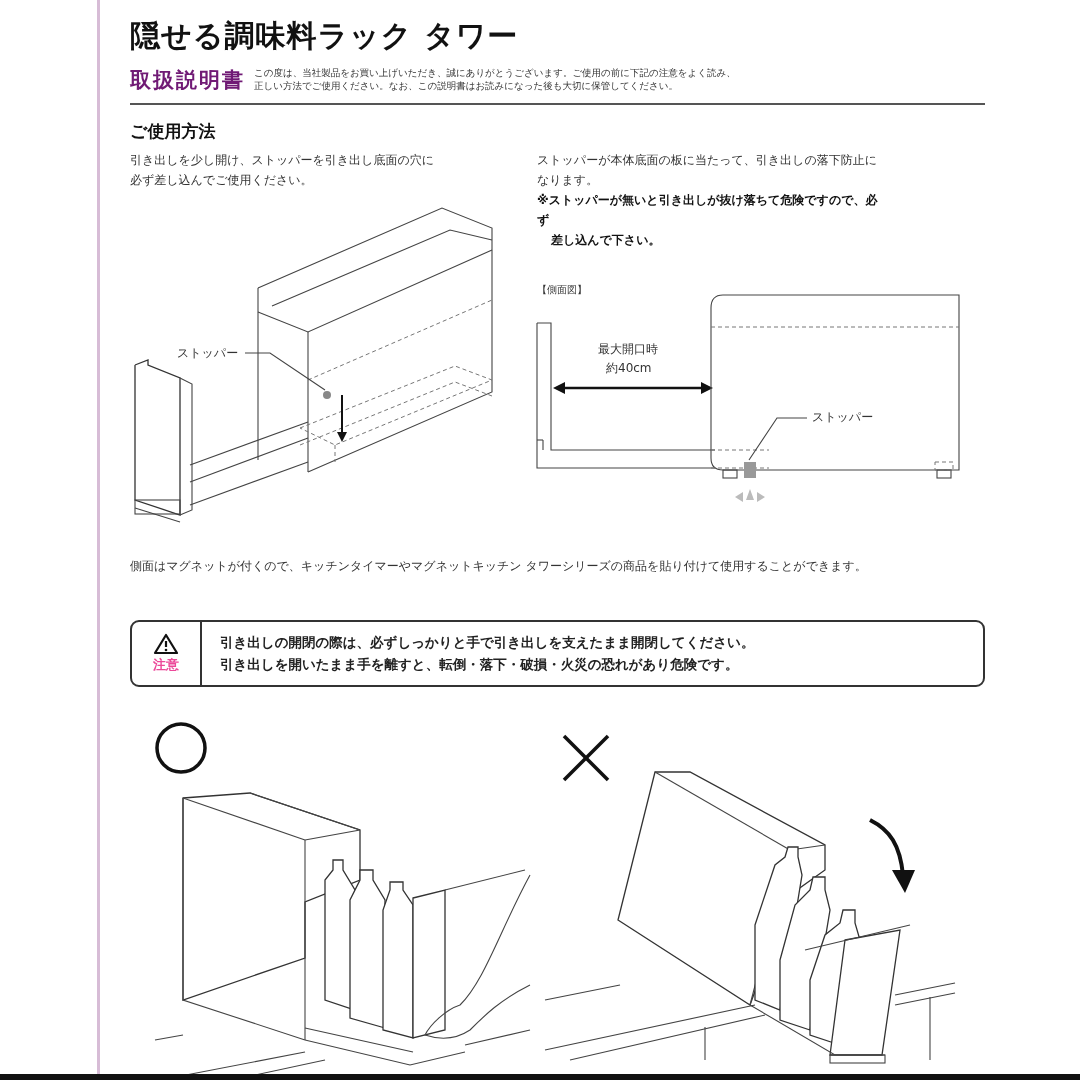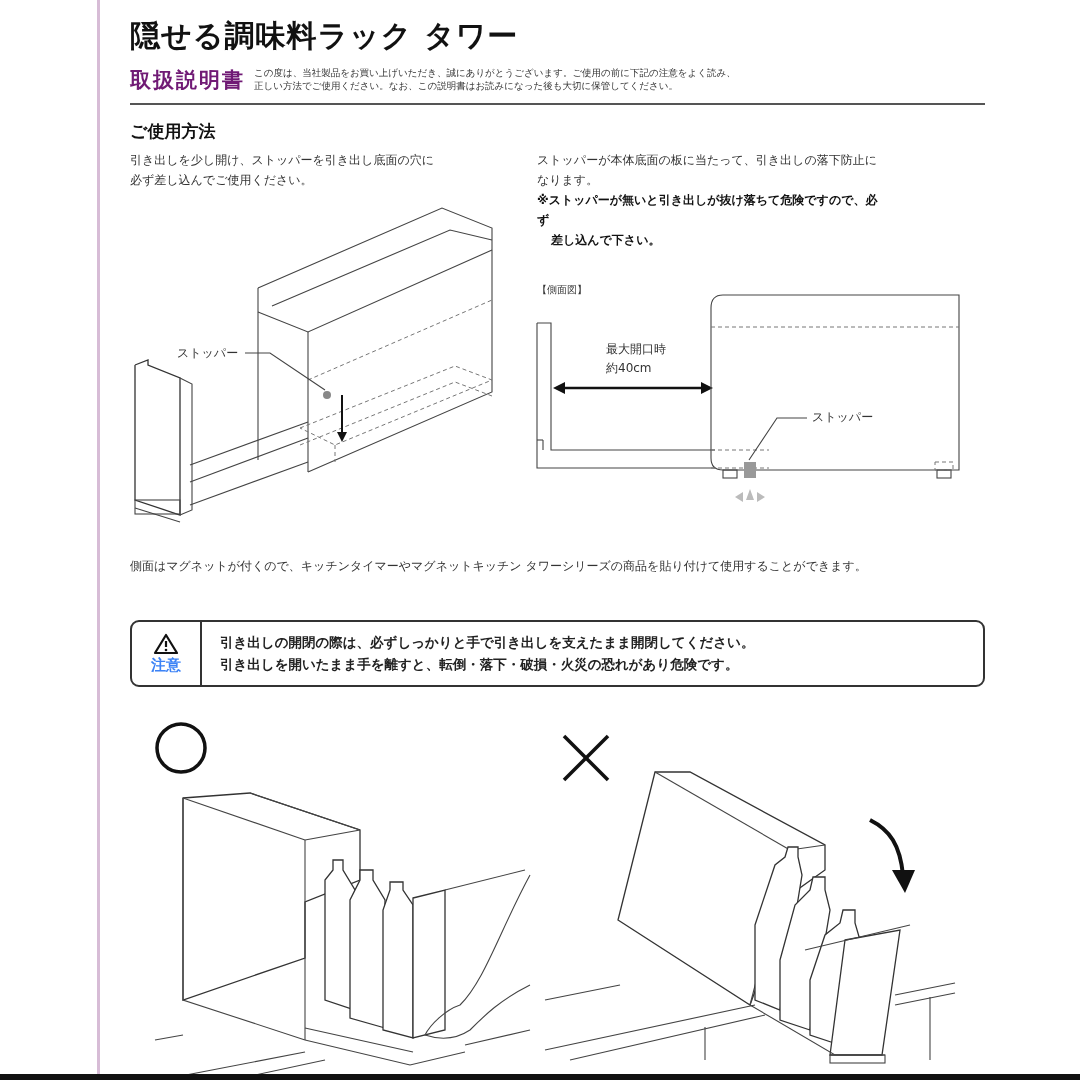--- a/index.html
+++ b/index.html
@@ -14,21 +14,21 @@
   .intro { position:absolute; left:154px; top:66px; font-size:9.5px; line-height:13px; color:#333; width:580px; }
   .rule { position:absolute; left:30px; top:103px; width:855px; height:2px; background:#555; }
 
   .section-h { position:absolute; left:30px; top:120px; font-size:17px; font-weight:bold; color:#111; }
   .para { position:absolute; font-size:12px; line-height:20px; color:#333; }
 
   .label { position:absolute; font-size:12px; color:#333; white-space:nowrap; }
 
   .caution { position:absolute; left:30px; top:620px; width:855px; height:67px; border:2px solid #333; border-radius:9px; box-sizing:border-box; }
   .caution-icon-col { position:absolute; left:0; top:0; width:68px; height:100%; border-right:2px solid #333; display:flex; flex-direction:column; align-items:center; justify-content:center; }
-  .caution-label { font-size:15px; font-weight:bold; color:#3b82f6; margin-top:1px; }
+  .caution-label { font-size:13px; font-weight:bold; color:#ec4899; margin-top:1px; }
   .caution-lines { position:absolute; left:88px; top:9px; font-size:13.5px; line-height:22px; font-weight:bold; color:#222; }
 
   svg { position:absolute; overflow:visible; }
   .ln { stroke:#444; stroke-width:1.1; fill:none; }
   .ln2 { stroke:#333; stroke-width:1.3; fill:#fff; }
   .dash { stroke:#777; stroke-width:1; stroke-dasharray:4 3; fill:none; }
 </style>
 </head>
 <body>
 
@@ -108,21 +108,21 @@
     <rect x="400" y="180" width="14" height="8" class="ln"></rect>
     <rect x="398" y="172" width="18" height="8" class="dash"></rect>
 
     <rect x="207" y="172" width="12" height="16" fill="#999"></rect>
     <polyline class="ln" points="212,170 240,128 270,128"></polyline>
 
     <polygon points="198,207 206,202 206,212" fill="#bbb"></polygon>
     <polygon points="213,199 209,210 217,210" fill="#bbb"></polygon>
     <polygon points="228,207 220,202 220,212" fill="#bbb"></polygon>
   </svg>
-  <div class="label" style="left:498px; top:341px;margin-left:8px;">最大開口時</div>
+  <div class="label" style="left:498px; top:341px;">最大開口時</div>
   <div class="label" style="left:506px; top:360px;">約40cm</div>
   <div class="label" style="left:712px; top:409px;">ストッパー</div>
 
   <div class="para" style="left:30px; top:555px; line-height:22px;">
     <div>側面はマグネットが付くので、キッチンタイマーやマグネットキッチン タワーシリーズの商品を貼り付けて使用することができます。</div>
   </div>
 
   <div class="caution">
     <div class="caution-icon-col">
       <svg style="position:relative;" width="26" height="22" viewBox="0 0 26 22">

